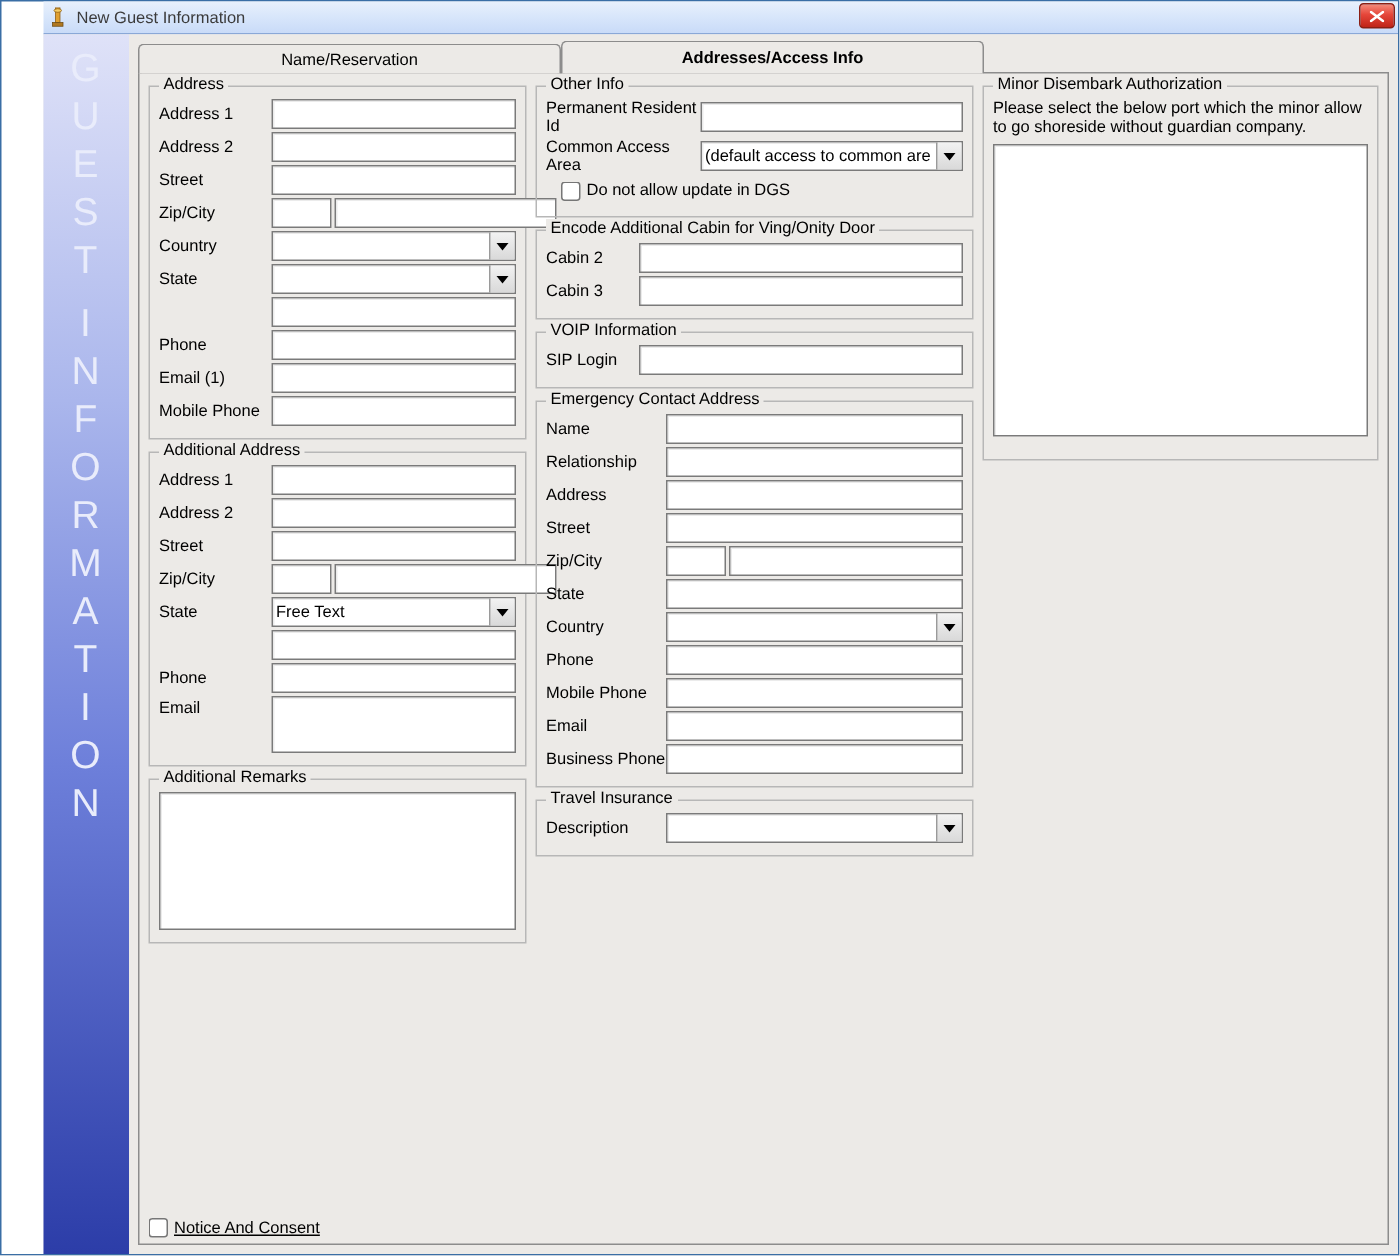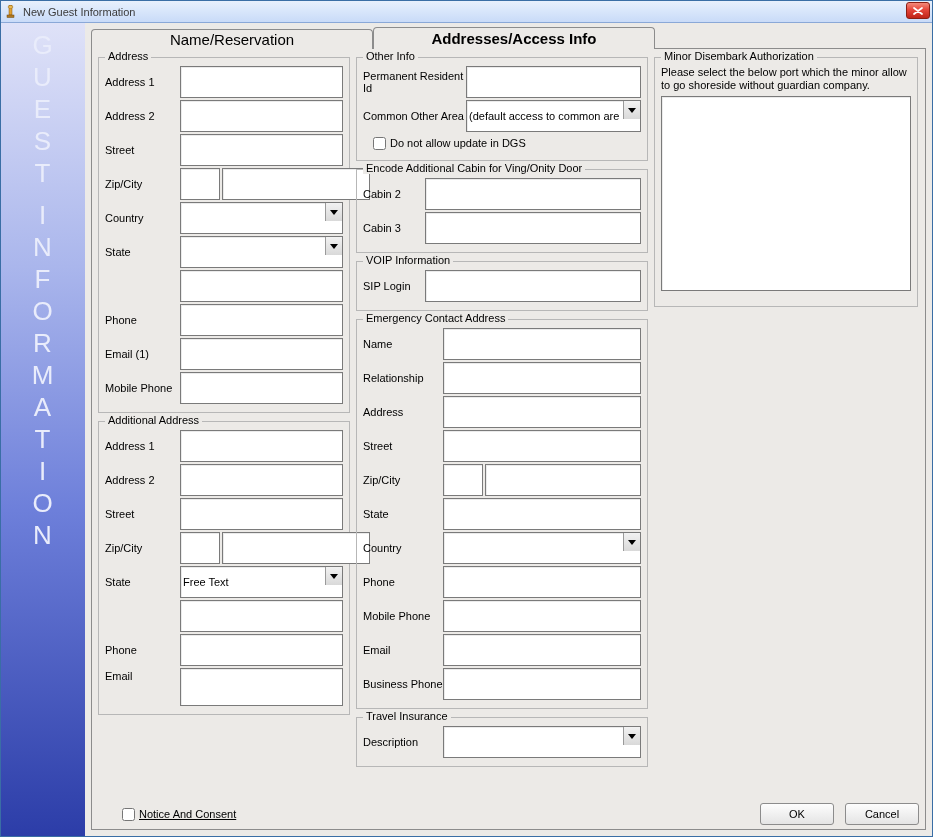--- a/index.html
+++ b/index.html
@@ -10,21 +10,21 @@
   background: #fff;
   width: 933px;
   height: 837px;
   overflow: hidden;
   color: #000;
 }
 
 .win {
   width: 933px; height: 837px;
   border: 1px solid #3a6ea5;
-  display: flex; flex-direction: column;
+  display: flex; flex-direction: column; padding-left: 28px;
 }
 .titlebar {
   height: 22px;
   background: linear-gradient(to bottom, #e8f0fc 0%, #d9e7fb 45%, #c9dbf8 100%);
   display: flex; align-items: center;
   padding: 0 2px 0 4px;
   border-bottom: 1px solid #8aa8d7;
   position: relative;
 }
 .titlebar .app-icon {
@@ -93,21 +93,21 @@
   position: relative;
   z-index: 2;
 }
 .tab {
   height: 22px;
   border: 1px solid #8c8c8c;
   border-bottom: none;
   background: #eceae7;
   display: flex; align-items: center; justify-content: center;
   padding: 0 10px;
-  font-size: 15px;
+  font-size: 11px;
   cursor: default;
   position: relative;
   margin-right: 0;
 }
 .tab.inactive {
   width: 282px;
   top: 2px;
   height: 20px;
   border-radius: 4px 4px 0 0;
 }
@@ -151,21 +151,21 @@
   display: flex; align-items: center;
   margin-bottom: 2px;
   min-height: 20px;
 }
 .lbl { flex: 0 0 auto; }
 .lblw { width: 75px; }
 .lblw2 { width: 103px; }
 .lblw4 { width: 80px; }
 .inp, .sel {
   flex: 1 1 auto;
-  height: 32px;
+  height: 20px;
   background: #fff;
   border: 1px solid #7a7a7a;
   box-shadow: inset 1px 1px 0 rgba(0,0,0,0.08);
   font-family: inherit;
   font-size: 11px;
   padding: 1px 2px;
 }
 .selwrap {
   position: relative;
   flex: 1 1 auto;
@@ -203,21 +203,20 @@
 .splitinp .inp.small { width: 40px; flex: 0 0 40px; }
 .splitinp .inp.grow { flex: 1; }
 
 .footer {
   position: absolute;
   left: 6px; right: 6px;
   bottom: 4px;
   display: flex;
   align-items: center;
   justify-content: space-between;
-  margin-left: 24px;
 }
 .footer .left { display:flex; align-items:center; }
 .btn {
   height: 22px; min-width: 74px;
   background: linear-gradient(to bottom, #fdfdfd, #e4e4e4);
   border: 1px solid #8c8c8c;
   border-radius: 3px;
   font-family: inherit; font-size: 11px;
   margin-left: 8px;
   cursor: default;
@@ -369,33 +368,37 @@
             <div class="row">
                 <span class="lbl lblw">Phone</span>
               <input class="inp" value="" style="">
               </div>
             <div class="row" style="align-items:flex-start">
                 <span class="lbl lblw" style="padding-top:2px">Email</span>
               <textarea class="inp" style="height: 38px;"></textarea>
               </div>
           </div>
 
+          <div class="group" style="height:110px">
+            <div class="legend">Additional Remarks</div>
+            <textarea class="inp" style="width: 100%; height: 92px;"></textarea>
+          </div>
 
         </div>
 
         <div class="col col2">
 
           <div class="group">
             <div class="legend">Other Info</div>
             <div class="row">
                 <span class="lbl lblw2">Permanent Resident Id</span>
               <input class="inp" value="" style="">
               </div>
             <div class="row">
-                <span class="lbl lblw2">Common Other Area</span>
+                <span class="lbl lblw2">Common Access Area</span>
               <div class="selwrap">
                   <input class="inp combosel" value="(default access to common are" style="">
                 </div>
               </div>
             <div class="chkrow" style="padding-left:10px">
               <input type="checkbox" class="chk" style="">
               <span>Do not allow update in DGS</span>
             </div>
           </div>
 
@@ -490,23 +493,19 @@
             <div style="margin-bottom:4px; line-height:13px">Please select the below port which the minor allow to go shoreside without guardian company.</div>
             <div class="inp multiline" style="height:195px;overflow:auto"></div>
           </div>
         </div>
 
         <div class="footer">
           <div class="left">
             <input type="checkbox" class="chk" style="">
             <span style="text-decoration:underline">Notice And Consent</span>
           </div>
-          <div class="right">
-            <button class="btn">OK</button>
-            <button class="btn">Cancel</button>
-          </div>
         </div>
 
       </div>
 
     </div>
   </div>
 </div>
 
 </body></html>

